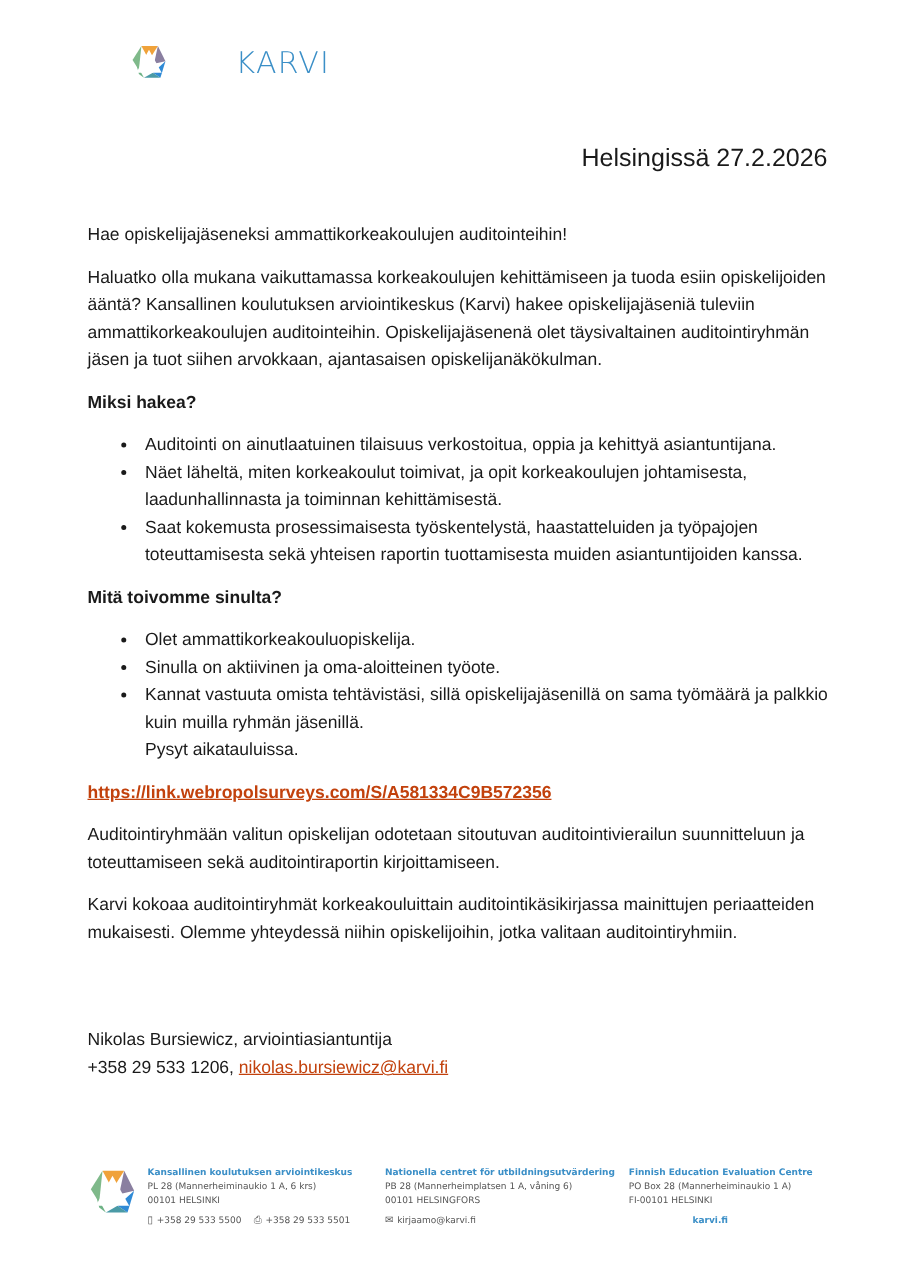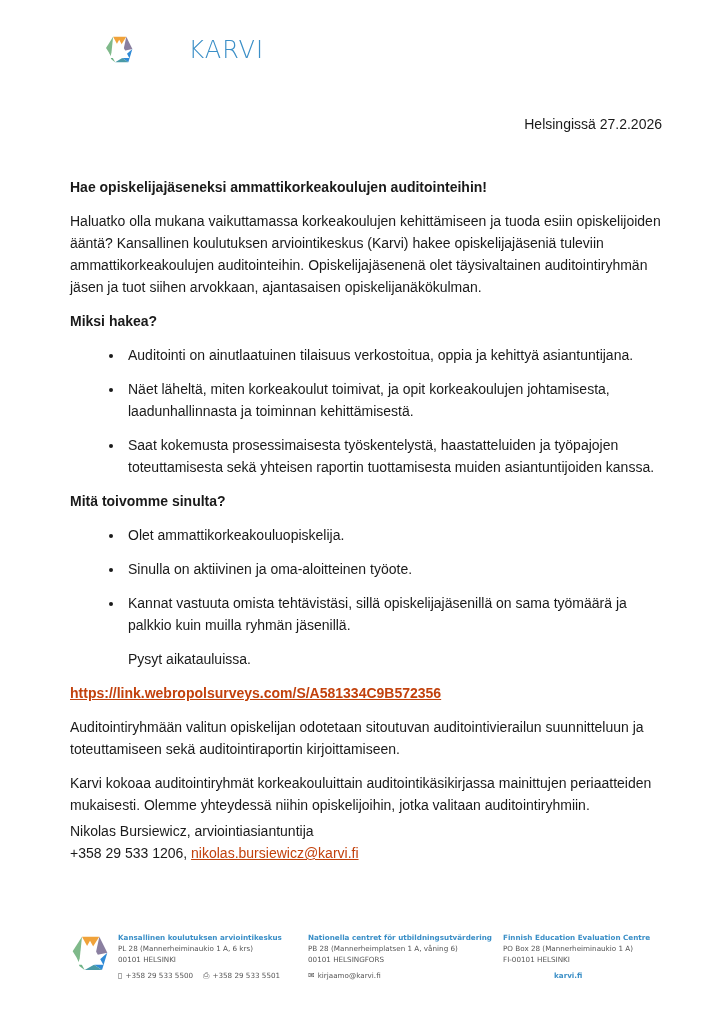--- a/index.html
+++ b/index.html
@@ -3,27 +3,27 @@
 <meta charset="utf-8">
 <style>
   html, body { margin: 0; padding: 0; background: #ffffff; }
   body {
     width: 728px; height: 1024px; position: relative; overflow: hidden;
     font-family: "Liberation Sans", sans-serif; color: #1a1a1a;
   }
   .logo { position: absolute; left: 104px; top: 22px; width: 160px; height: 56px; display: flex; align-items: center; gap: 44px; }
   .logo svg { width: 60px; height: 56px; }
   .logo-text { font-family: "DejaVu Sans", sans-serif; font-size: 24px; color: #3b8fc7; letter-spacing: 1px; margin-left: 10px; font-weight: 300; }
-  .date { position: absolute; right: 66px; top: 116px; font-size: 14px; }
+  .date { position: absolute; right: 66px; top: 116px; font-size: 20px; }
   .content { position: absolute; left: 70px; top: 176px; width: 600px; font-size: 14px; line-height: 22px; }
-  .title { font-weight: bold; margin: 0 0 12px 0; font-size: 14px; }
+  .title { font-weight: normal; margin: 0 0 12px 0; font-size: 14px; }
   p { margin: 0 0 12px 0; }
   h3 { font-size: 14px; font-weight: bold; margin: 0 0 12px 0; }
   ul { margin: 0 0 12px 0; padding-left: 42px; }
-  ul li { margin: 12px; padding-left: 4px; }
+  ul li { margin: 0; padding-left: 4px; }
   .nobullet { list-style: none; }
   .cta { font-weight: bold; margin: 0; }
   a.link { color: #c2410c; text-decoration: underline; }
   .cta-link { font-weight: bold; margin: 0 0 12px 0; display: block; }
   .info { position: absolute; left: 70px; top: 820px; width: 600px; font-size: 14px; line-height: 22px; }
   .footer { position: absolute; left: 70px; top: 928px; width: 600px; height: 60px; font-family: "DejaVu Sans", sans-serif; font-size: 7.2px; color: #555; }
   .footer .flogo { position: absolute; left: 0; top: 6px; width: 40px; height: 40px; }
   .fcol { position: absolute; top: 4px; line-height: 11px; }
   .fcol .head { color: #3b8fc7; font-weight: bold; }
   .fcol1 { left: 48px; } .fcol2 { left: 238px; } .fcol3 { left: 433px; }

